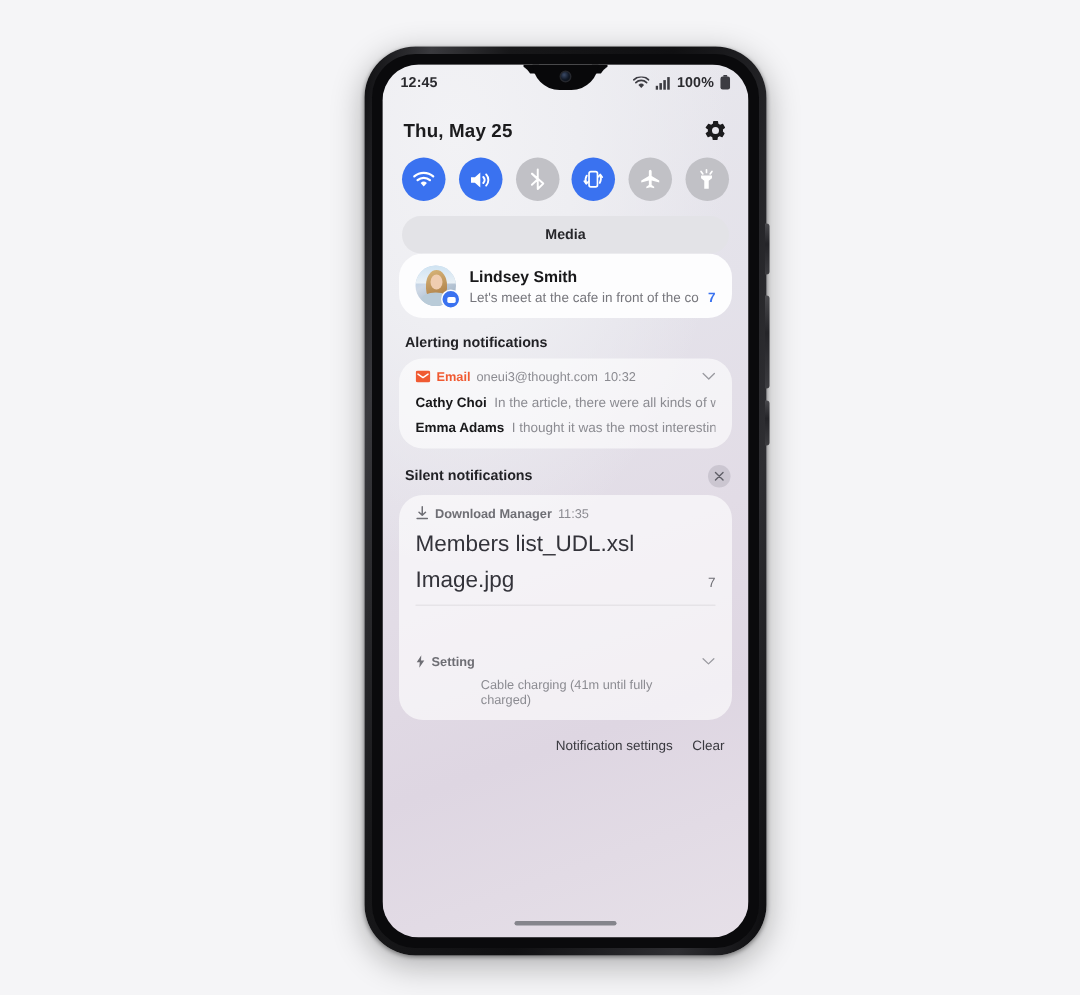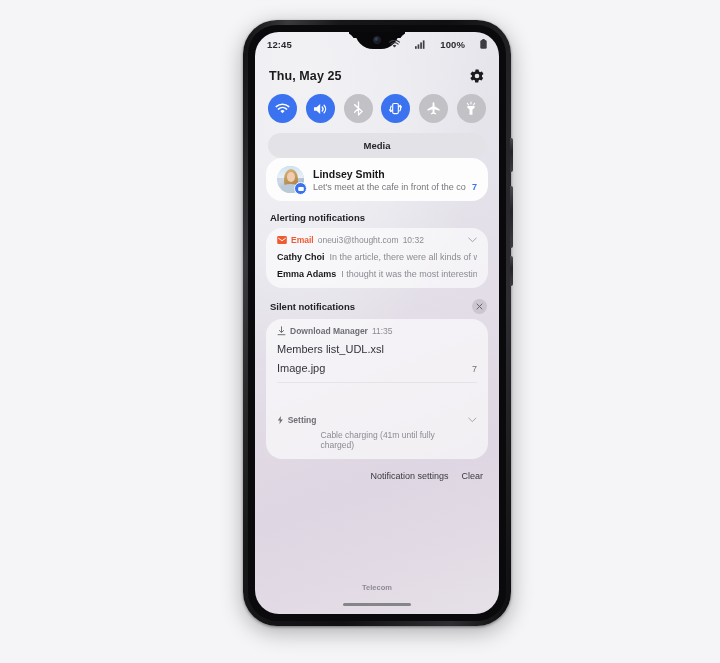--- a/index.html
+++ b/index.html
@@ -6,21 +6,21 @@
   html, body {
     width: 720px; height: 663px;
     background: #f5f5f7;
     font-family: "Liberation Sans", sans-serif;
     overflow: hidden;
   }
 
   
   #device {
     position: absolute;
-    left: 243px; top: 20px;
+    left: 243px; top: 31px;
     width: 268px; height: 606px;
     border-radius: 34px;
     background: linear-gradient(100deg,#0d0d0f 0%,#3a3a3e 12%,#171719 26%,#101012 55%,#2e2e32 84%,#0b0b0d 100%);
     box-shadow: 0 6px 22px rgba(0,0,0,.30), 0 1px 3px rgba(0,0,0,.4);
   }
   #device-inner-ring {
     position: absolute; left: 5px; top: 5px; right: 5px; bottom: 5px;
     border-radius: 29px;
     background: #0a0a0c;
   }
@@ -81,21 +81,21 @@
   }
 
   
   #statusbar {
     position: absolute; top: 0; left: 0; width: 244px; height: 24px;
     display: flex; align-items: center; justify-content: space-between;
     padding: 0 12px;
     font-size: 9.5px; color: #2a2a2e; font-weight: 600;
     letter-spacing: .1px;
   }
-  #status-right { display: flex; align-items: center; gap: 15px; }
+  #status-right { display: flex; align-items: center; gap: 4px; }
   #status-right svg { display: block; }
   .pct { font-size: 9.5px; font-weight: 600; color:#2a2a2e; }
 
   
   #panel { position: absolute; top: 24px; left: 0; width: 244px; height: 558px; }
 
   #dateRow {
     display: flex; align-items: center; justify-content: space-between;
     padding: 12px 14px 0 14px;
   }
@@ -192,21 +192,21 @@
   .msgLine { display:flex; align-items:baseline; gap:5px; margin-top: 7px; }
   .msgWho { font-size: 9px; font-weight:700; color:#18181a; flex:none; }
   .msgTxt { font-size: 9px; color:#8b8b91; overflow:hidden; white-space:nowrap; }
 
   
   #silentCard { padding: 7px 11px 0 11px; }
   .dlHead { display:flex; align-items:center; gap:4px; }
   .dlName { font-size: 8.5px; color:#6e6e74; font-weight:600; }
   .dlTime { font-size: 8.5px; color:#8b8b91; }
   .fileRow { display:flex; align-items:baseline; justify-content:space-between; margin-top:7px; }
-  .fileName { font-size: 11px; color:#33333a; }
+  .fileName { font-size: 15px; color:#33333a; }
   .fileCount { font-size: 9px; color:#6e6e74; }
   #silentDivider { height:1px; background: rgba(0,0,0,.055); margin: 8px 0 0 0; }
   #settingRow { display:flex; align-items:center; gap:4px; padding: 7px 0 9px 0;}
   .setName { font-size:8.5px; color:#6e6e74; font-weight:600; }
   .setTxt  { font-size:8.5px; color:#8b8b91;margin-top:40px; }
 
   
   #footerRow {
     display:flex; align-items:center; justify-content:flex-end; gap:13px;
     padding: 12px 16px 0 0;
@@ -402,16 +402,15 @@
           </svg>
         </div>
       </div>
 
       <div id="footerRow">
         <span class="footBtn">Notification settings</span>
         <span class="footBtn">Clear</span>
       </div>
     </div>
 
-    <div id="carrier">Telecom</div>
     <div id="homeIndicator"></div>
   </div>
 </div>
 
 </body></html>

